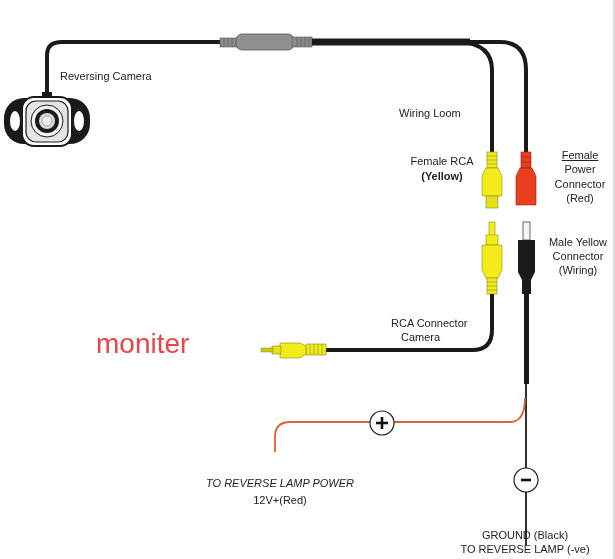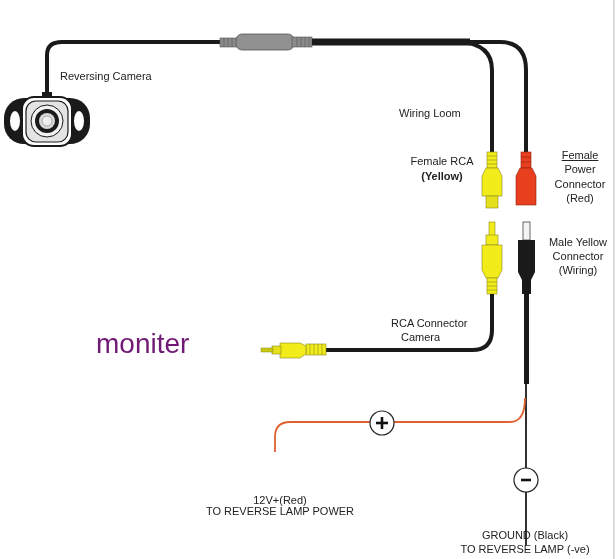--- a/index.html
+++ b/index.html
@@ -1,21 +1,21 @@
 <!DOCTYPE html>
 <html><head>
 <meta charset="utf-8">
 <style>
   html, body { margin: 0; padding: 0; background: #ffffff; }
   body { width: 615px; height: 559px; position: relative; overflow: hidden; font-family: "Liberation Sans", sans-serif; }
   #diagram { position: absolute; left: 0; top: 0; width: 615px; height: 559px; }
   .edge { position: absolute; right: 0; top: 0; width: 2px; height: 559px; background: #dcdcdc; }
   .lbl { position: absolute; font-size: 11px; color: #222; text-align: center; line-height: 14px; white-space: nowrap; }
   .lbl-left { text-align: left; }
-  .big { position: absolute; font-size: 28px; color: #701a75; font-family: "Liberation Sans", sans-serif; }
+  .big { position: absolute; font-size: 28px; color: #ef4444; font-family: "Liberation Sans", sans-serif; }
 </style>
 </head>
 <body>
 
 <svg id="diagram" viewBox="0 0 615 559" xmlns="http://www.w3.org/2000/svg">
 
   <path d="M47,95 L47,55 Q47,42 62,42 L225,42" fill="none" stroke="#1a1a1a" stroke-width="4"></path>
 
   <g>
     <rect x="220" y="38" width="18" height="9" fill="#8a8a8a" stroke="#555" stroke-width="0.6"></rect>
@@ -128,16 +128,16 @@
 <div class="lbl" style="left:542px; top:235px; width:72px;">Male Yellow</div>
 <div class="lbl" style="left:542px; top:249px; width:72px;">Connector</div>
 <div class="lbl" style="left:542px; top:263px; width:72px;">(Wiring)</div>
 
 <div class="lbl lbl-left" style="left:391px; top:316px;">RCA Connector</div>
 <div class="lbl lbl-left" style="left:401px; top:330px;">Camera</div>
 
 <div class="big" style="left:96px; top:328px;">moniter</div>
 
 <div class="lbl" style="left:195px; top:461px; width:170px;margin-top:32px;">12V+(Red)</div>
-<div class="lbl" style="left:185px; top:504px; width:190px;">TO REVERSE LAMP POWER</div>
+<div class="lbl" style="left:185px; top:476px; width:190px;font-style:italic;">TO REVERSE LAMP POWER</div>
 
 <div class="lbl" style="left:430px; top:528px; width:190px;">GROUND (Black)</div>
 <div class="lbl" style="left:430px; top:542px; width:190px;">TO REVERSE LAMP (-ve)</div>
 
 </body></html>

